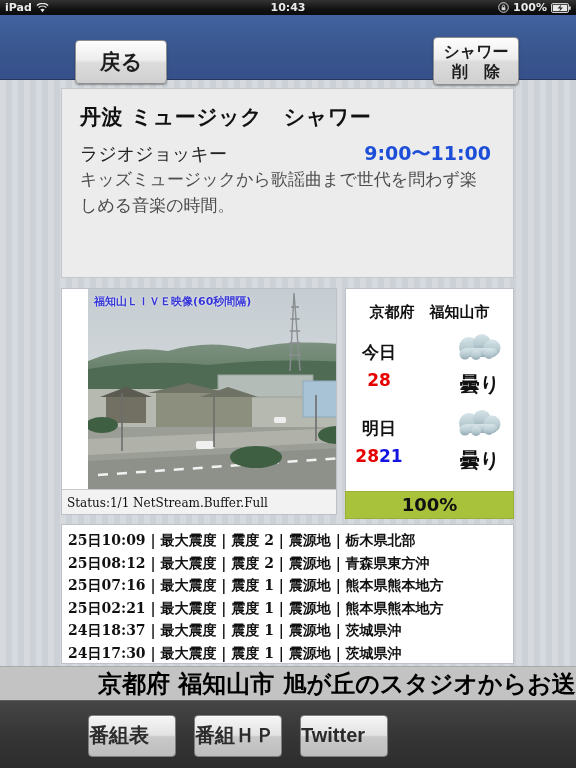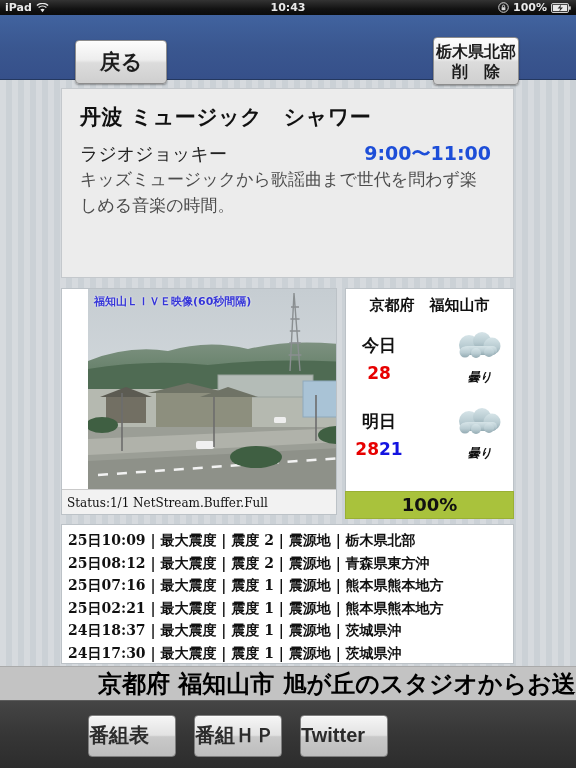--- a/index.html
+++ b/index.html
@@ -178,21 +178,21 @@
     border: 1px solid #bcc2c7;
     box-sizing: border-box;
     display: flex;
     flex-direction: column;
   }
   .wx-region {
     text-align: center;
     font-size: 15px;
     font-weight: bold;
     color: #111;
-    padding-top: 7px;
+    padding-top: 14px;
   }
   .wx-day {
     display: flex;
     align-items: center;
     margin-top: 8px;
     height: 70px;
     gap: 35px;
   }
   .wx-day.second { margin-top: 6px; }
   .wx-left {
@@ -209,25 +209,24 @@
     color: #111;
     margin-bottom: 6px;
   }
   .wx-temps {
     font-size: 17px;
     font-weight: bold;
   }
   .t-high { color: #e70000; }
   .t-low  { color: #1414e0; }
   .wx-cond {
-    font-size: 12px;
+    font-size: 20px;
     font-weight: bold;
     color: #111;
     margin-top: 4px;
-    font-style: italic;
   }
   .cloud-ico { display: block; margin: 0 auto 2px auto; }
   .progress-bar {
     position: absolute;
     left: 345px; top: 491px;
     width: 169px; height: 28px;
     background: #a9c23c;
     border: 1px solid #9ab033;
     box-sizing: border-box;
     text-align: center;
@@ -339,21 +338,21 @@
         </svg>
       </span>
     </div>
   </div>
 
   <div class="header">
     <div class="btn-grey back-btn">戻る</div>
 
 
     <div class="btn-grey fav-btn">
-      <div>栃木県北部</div>
+      <div>シャワー</div>
       <div>削　除</div>
     </div>
   </div>
 
   <div class="program-panel">
     <div class="prog-title">丹波 ミュージック　シャワー</div>
     <div class="prog-row">
       <div class="prog-dj">ラジオジョッキー</div>
       <div class="prog-time">9:00〜11:00</div>
     </div>

